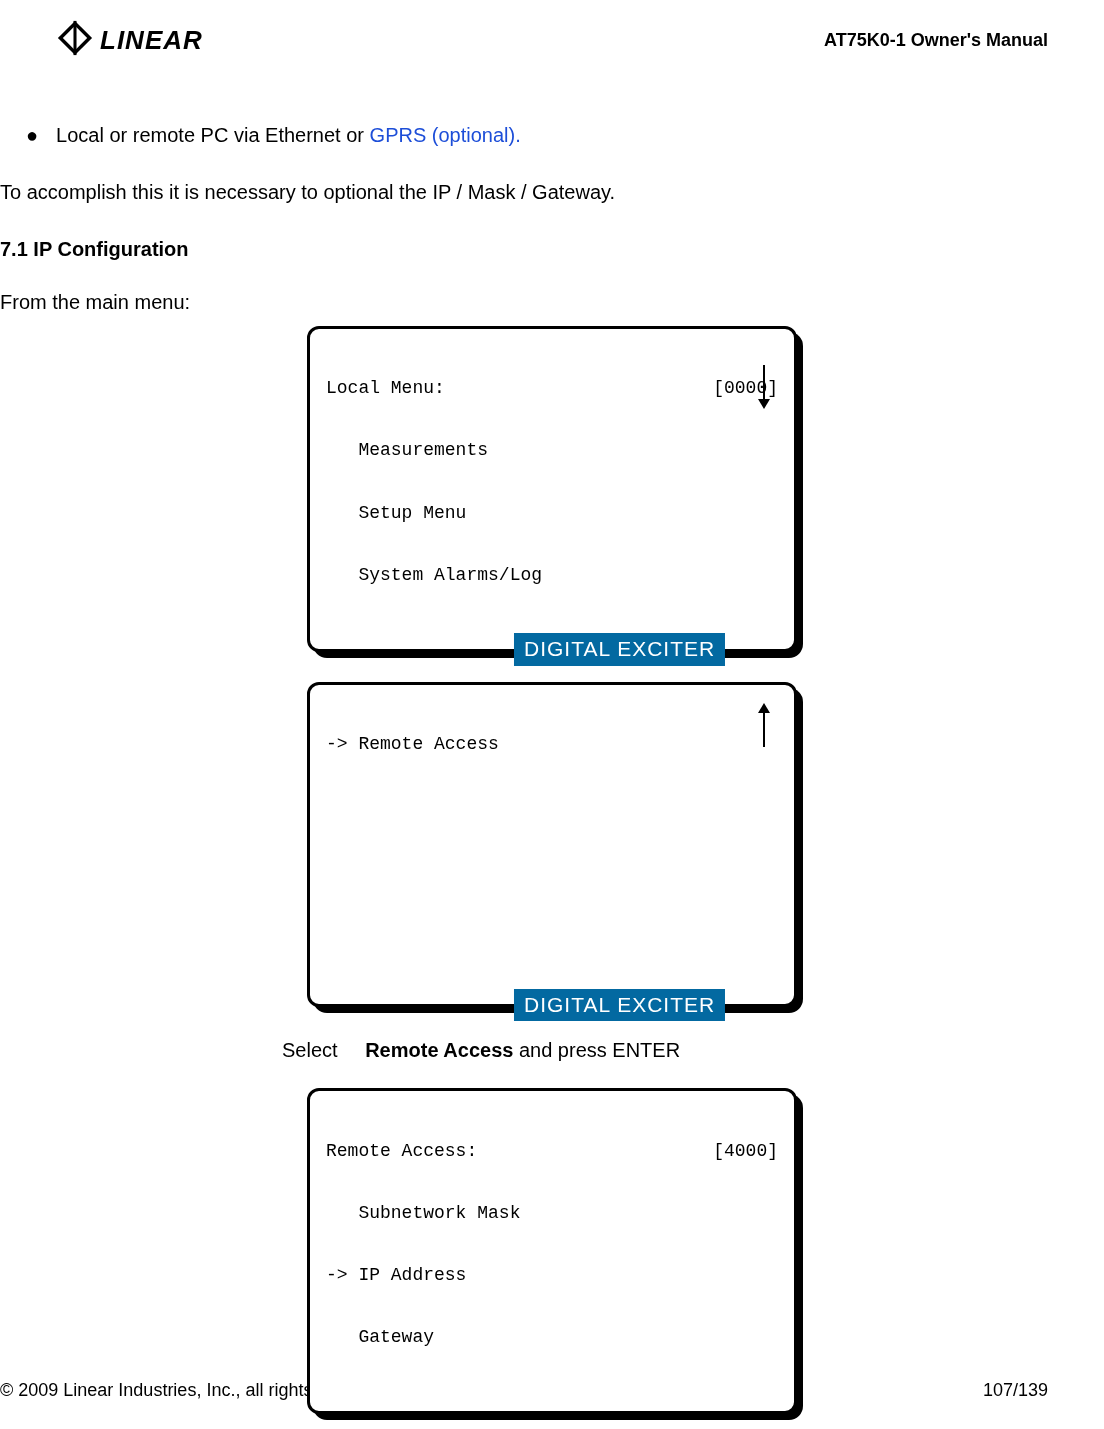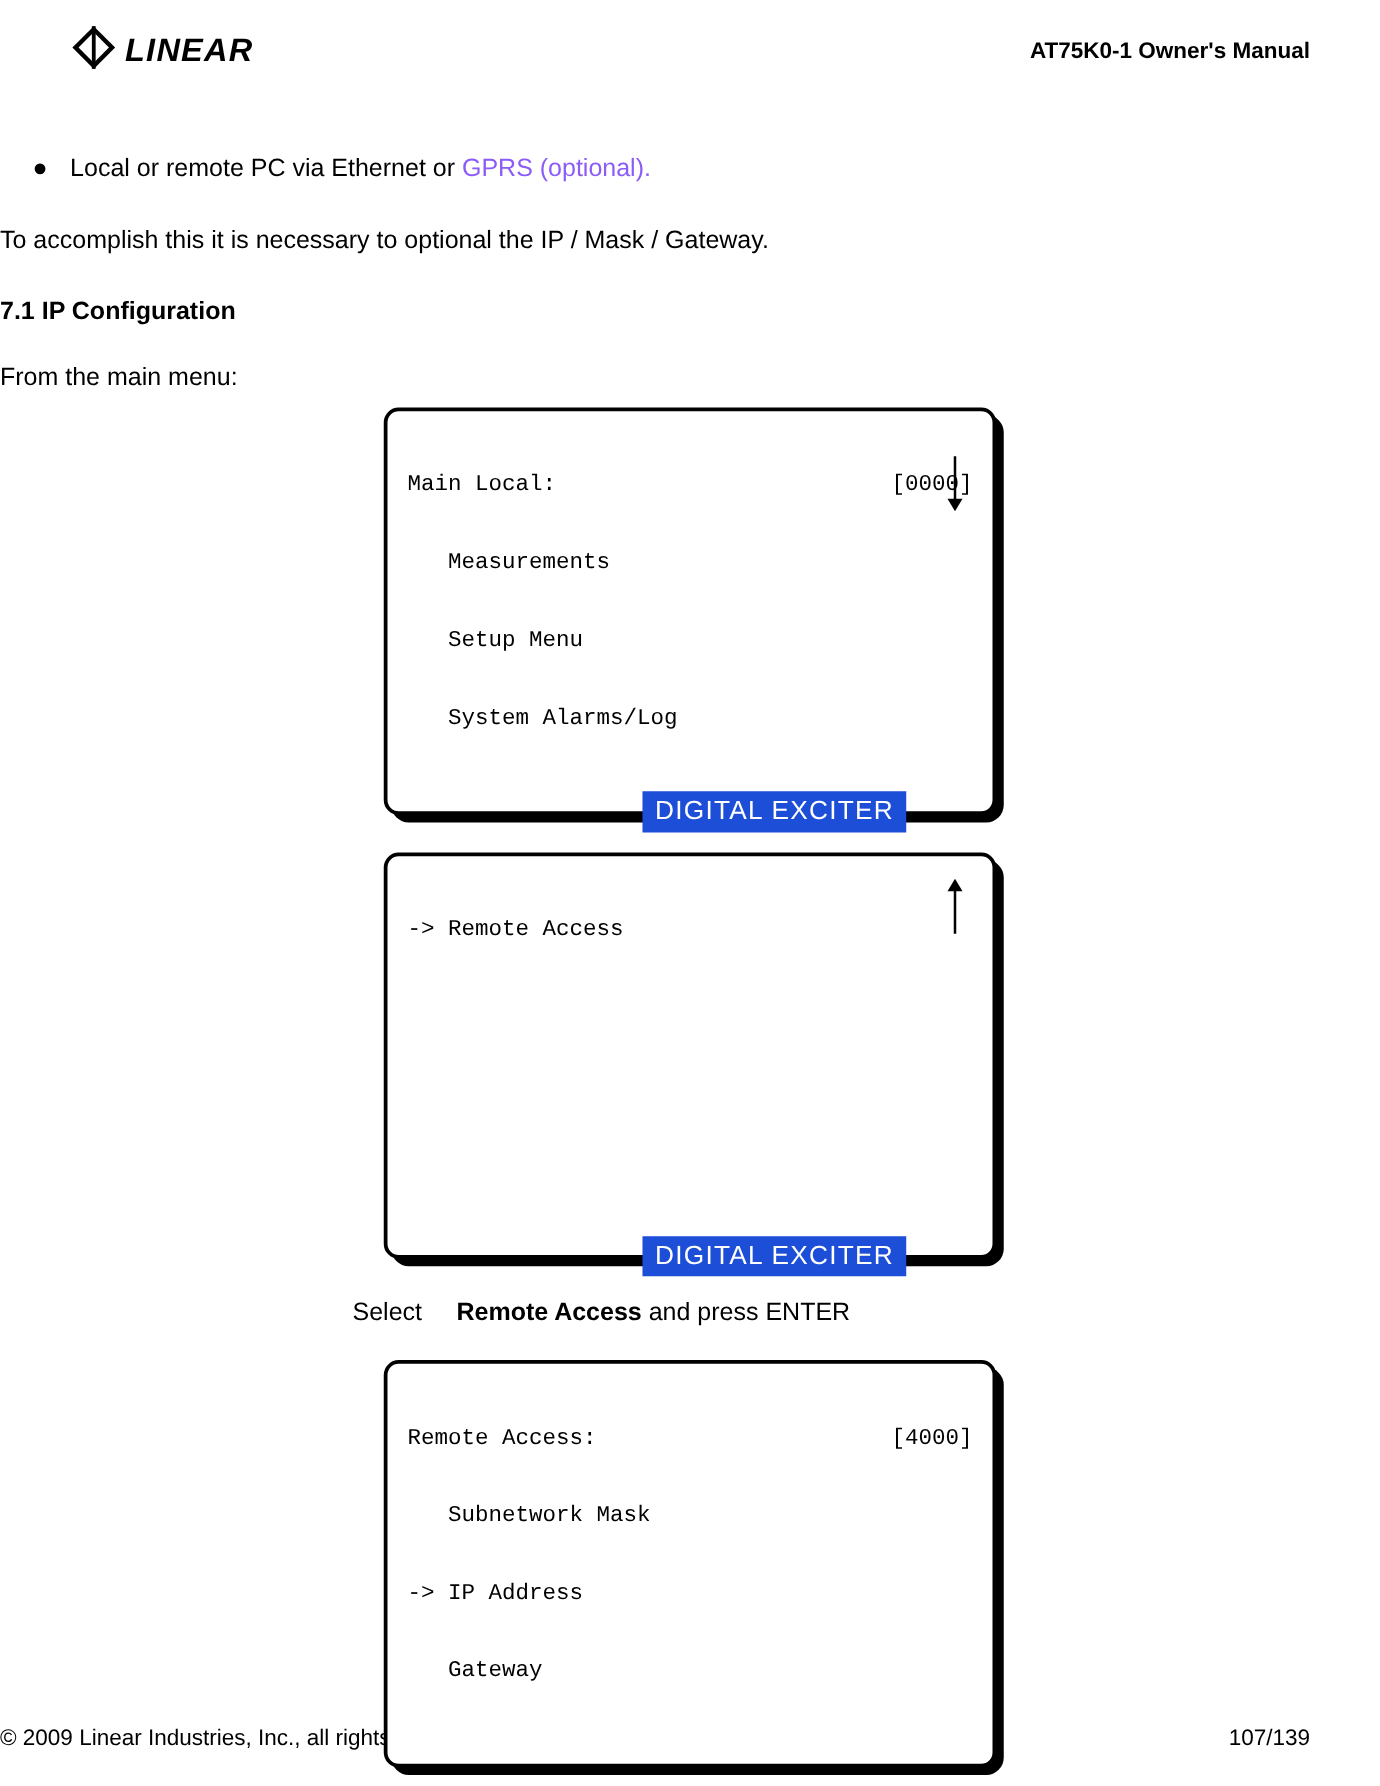--- a/index.html
+++ b/index.html
@@ -49,21 +49,21 @@
   .bullet-line {
     display: flex;
     align-items: baseline;
     gap: 18px;
     padding-left: 26px;
   }
   .bullet-dot {
     font-size: 20px;
     line-height: 1;
   }
-  .red { color: #8b5cf6; }
+  .red { color: #1d4ed8; }
   .para {
     margin: 30px 0 0 0;
     text-align: justify;
   }
   .para2 {
     margin: 30px 0 30px 0;
   }
   .section-h {
     font-weight: 700;
     margin: 10px 0 26px 0;
@@ -109,21 +109,21 @@
   .lcd-row {
     display: flex;
     justify-content: space-between;
   }
   .panel-label {
     position: absolute;
     z-index: 2;
     bottom: -14px;
     left: 50%;
     transform: translateX(-18%);
-    background: #1d4ed8;
+    background: #0369a1;
     color: #fff;
     font-family: Arial, sans-serif;
     font-size: 21px;
     letter-spacing: 1px;
     padding: 2px 10px;
     font-weight: 400;
   }
   .arrow-down, .arrow-up {
     position: absolute;
     right: 22px;
@@ -183,21 +183,21 @@
     <div class="section-h">7.1 IP Configuration</div>
 
     <div class="from-main">From the main menu:</div>
 
     <div class="panel-wrap">
       <div class="panel">
         <div class="panel-shadow"></div>
         <div class="panel-body">
           <div class="lcd">
             <div class="lcd-row">
-              <span>Main Local:</span>
+              <span>Local Menu:</span>
               <span>[0000]</span>
             </div>
             <div>   Measurements</div>
             <div>   Setup Menu</div>
             <div>   System Alarms/Log</div>
           </div>
           <span class="arrow-down">
             <svg width="16" height="46" viewBox="0 0 16 46">
                 <line x1="8" y1="2" x2="8" y2="38" stroke="#000" stroke-width="2"></line>
                 <polygon points="2,36 14,36 8,46" fill="#000"></polygon>

